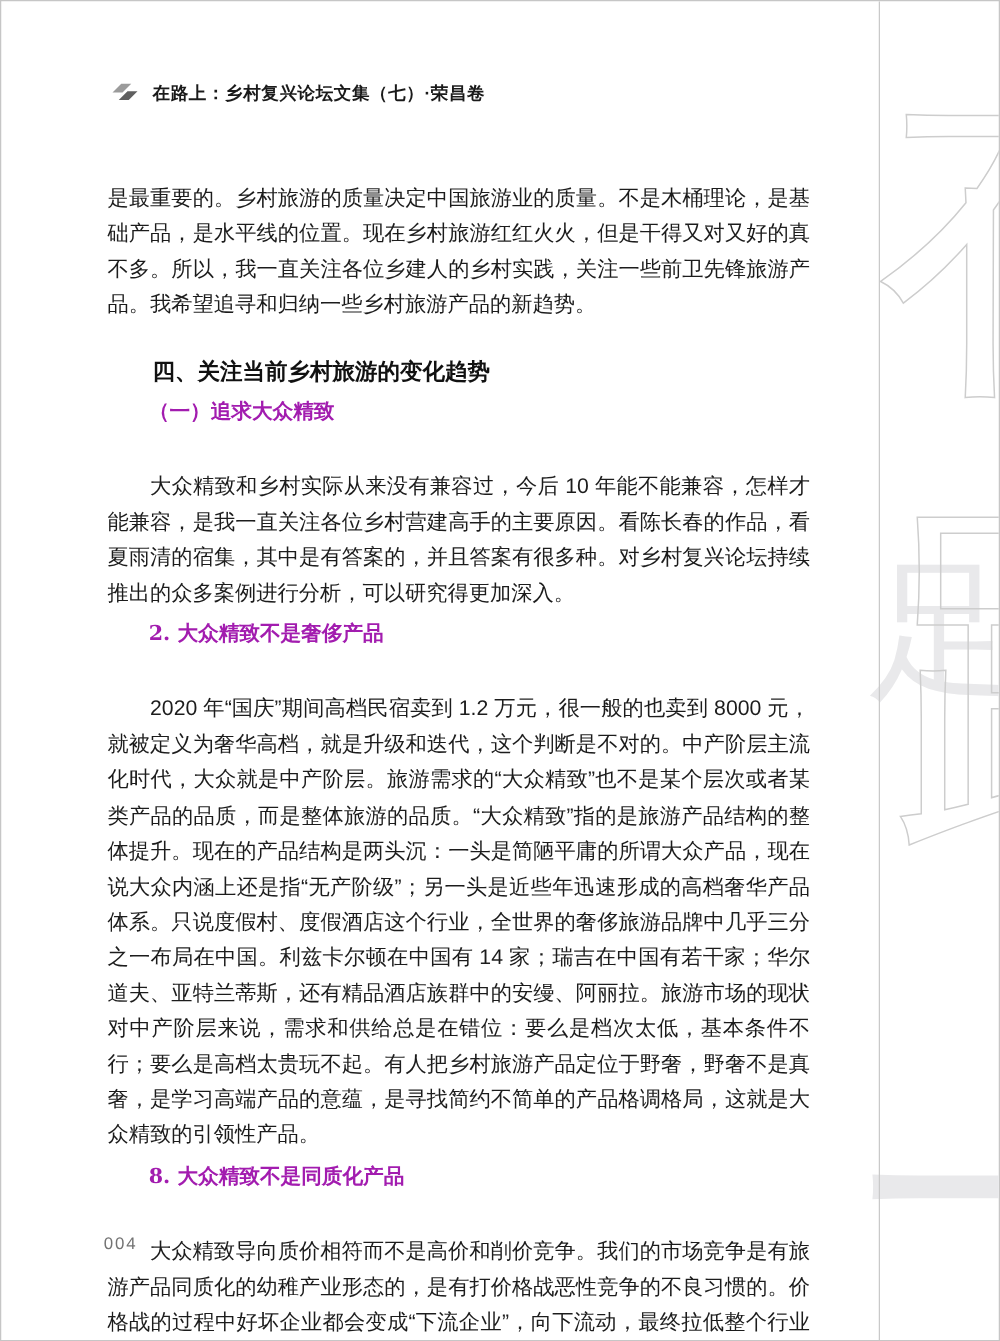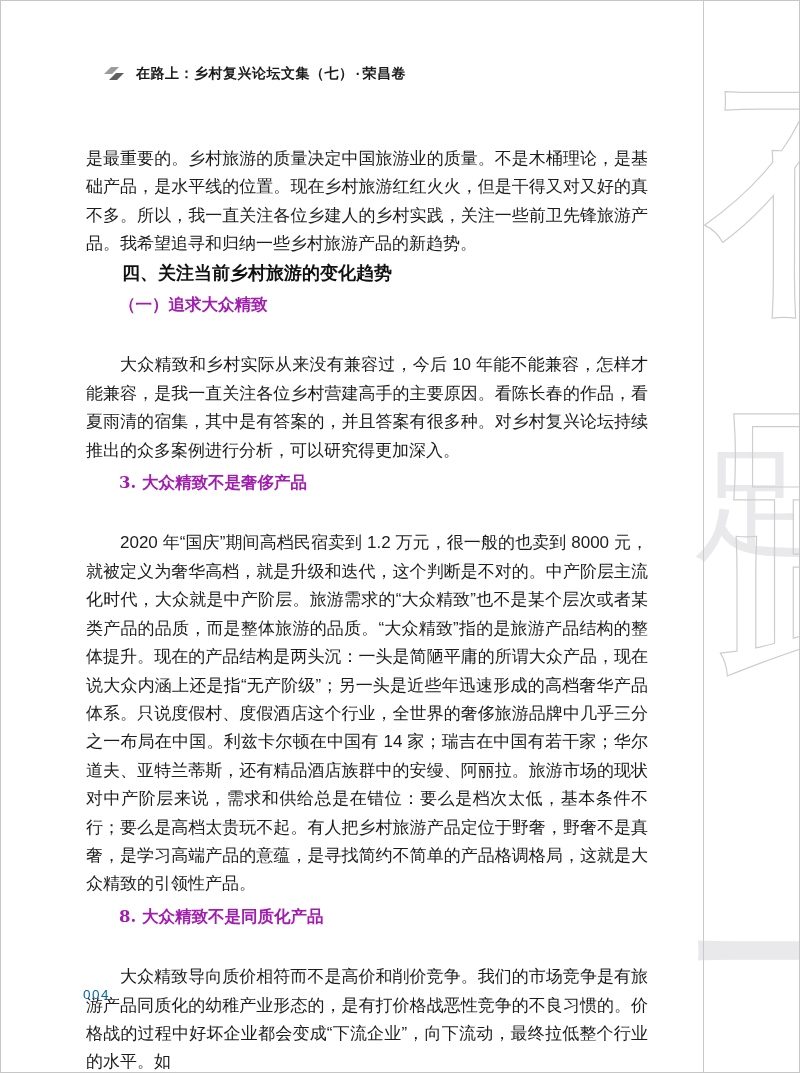--- a/index.html
+++ b/index.html
@@ -45,26 +45,25 @@
   }
   .wm-filled { color: #e9e9eb; }
   .wm-zai   { top: 28px;  left: 700px; }
   .wm-lu    { top: 388px; left: 712px; }
   .wm-zu    { top: 444px; left: 694px; font-size: 118px; }
   .wm-shang { top: 708px; left: 692px; font-size: 280px; }
 
   
   .header {
     position: absolute;
-    top: 64px; left: 102px;
+    top: 64px; left: 88px;
     display: flex;
-    align-items: flex-start;
+    align-items: center;
     gap: 9px;
     z-index: 2;
-    font-family: Liberation Mono, monospace;
   }
   .logo { width: 24px; height: 20px; display: block; }
   .header-title {
     font-size: 14px;
     font-weight: 700;
     color: #1a1a1a;
     letter-spacing: 0.5px;
   }
 
   
@@ -78,36 +77,36 @@
     color: #1c1c1c;
     text-align: justify;
   }
   .para { text-indent: 2em; margin-top: 32px; }
   .para-continuation { text-indent: 0; }
   .section-heading {
     font-size: 18px;
     font-weight: 700;
     color: #111111;
     text-indent: 2em;
-    margin-top: 0;
+    margin-top: 24px;
     margin-bottom: 4px;
   }
   .sub-heading, .item-heading {
     font-family: "DejaVu Serif", serif;
     color: #a21caf;
     text-indent: 2em;
     font-size: 16.5px;
   }
   .item-heading { margin-top: 4px; }
 
   .page-number {
     position: absolute;
     top: 986px; left: 82px;
     font-size: 13.5px;
-    color: #0369a1;
+    color: #737373;
     letter-spacing: 1.5px;
     z-index: 2;
   }
 </style>
 </head>
 <body>
 
 <div class="page">
 
   <div class="watermark">
@@ -125,21 +124,21 @@
       <polygon points="13,8 21,8 14,15 6,15" fill="#5f5f5f"></polygon>
     </svg>
     <span class="header-title">在路上：乡村复兴论坛文集（七）·荣昌卷</span>
   </div>
 
   <div class="content">
     <p class="para-continuation">是最重要的。乡村旅游的质量决定中国旅游业的质量。不是木桶理论，是基础产品，是水平线的位置。现在乡村旅游红红火火，但是干得又对又好的真不多。所以，我一直关注各位乡建人的乡村实践，关注一些前卫先锋旅游产品。我希望追寻和归纳一些乡村旅游产品的新趋势。</p>
     <h2 class="section-heading">四、关注当前乡村旅游的变化趋势</h2>
     <h3 class="sub-heading">（一）追求大众精致</h3>
     <p class="para">大众精致和乡村实际从来没有兼容过，今后 10 年能不能兼容，怎样才能兼容，是我一直关注各位乡村营建高手的主要原因。看陈长春的作品，看夏雨清的宿集，其中是有答案的，并且答案有很多种。对乡村复兴论坛持续推出的众多案例进行分析，可以研究得更加深入。</p>
-    <h4 class="item-heading">3. 大众精致不是奢侈产品</h4>
+    <h4 class="item-heading">2. 大众精致不是奢侈产品</h4>
     <p class="para">2020 年“国庆”期间高档民宿卖到 1.2 万元，很一般的也卖到 8000 元，就被定义为奢华高档，就是升级和迭代，这个判断是不对的。中产阶层主流化时代，大众就是中产阶层。旅游需求的“大众精致”也不是某个层次或者某类产品的品质，而是整体旅游的品质。“大众精致”指的是旅游产品结构的整体提升。现在的产品结构是两头沉：一头是简陋平庸的所谓大众产品，现在说大众内涵上还是指“无产阶级”；另一头是近些年迅速形成的高档奢华产品体系。只说度假村、度假酒店这个行业，全世界的奢侈旅游品牌中几乎三分之一布局在中国。利兹卡尔顿在中国有 14 家；瑞吉在中国有若干家；华尔道夫、亚特兰蒂斯，还有精品酒店族群中的安缦、阿丽拉。旅游市场的现状对中产阶层来说，需求和供给总是在错位：要么是档次太低，基本条件不行；要么是高档太贵玩不起。有人把乡村旅游产品定位于野奢，野奢不是真奢，是学习高端产品的意蕴，是寻找简约不简单的产品格调格局，这就是大众精致的引领性产品。</p>
     <h4 class="item-heading">8. 大众精致不是同质化产品</h4>
     <p class="para">大众精致导向质价相符而不是高价和削价竞争。我们的市场竞争是有旅游产品同质化的幼稚产业形态的，是有打价格战恶性竞争的不良习惯的。价格战的过程中好坏企业都会变成“下流企业”，向下流动，最终拉低整个行业的水平。如</p>
   </div>
 
   <div class="page-number">004</div>
 
 </div>
 
 </body></html>

